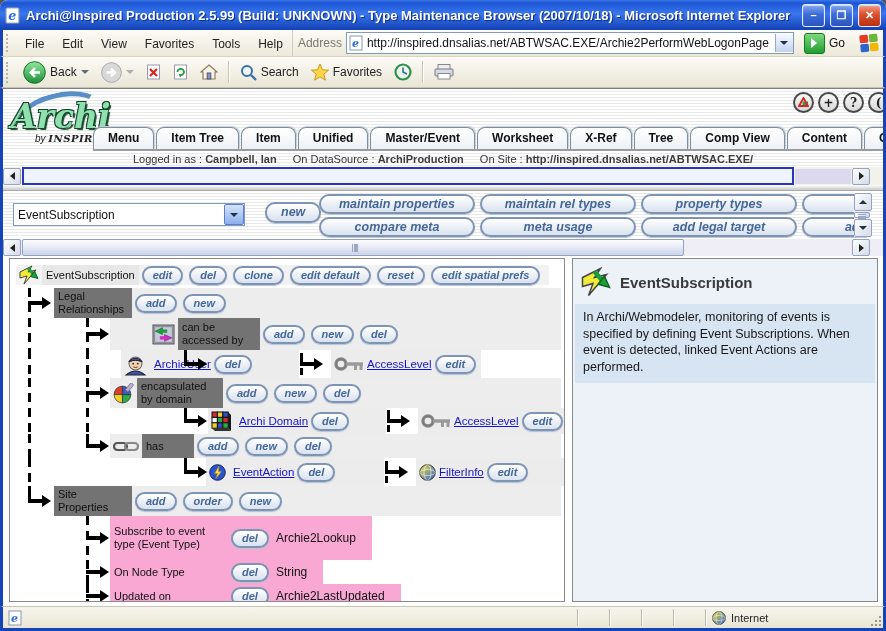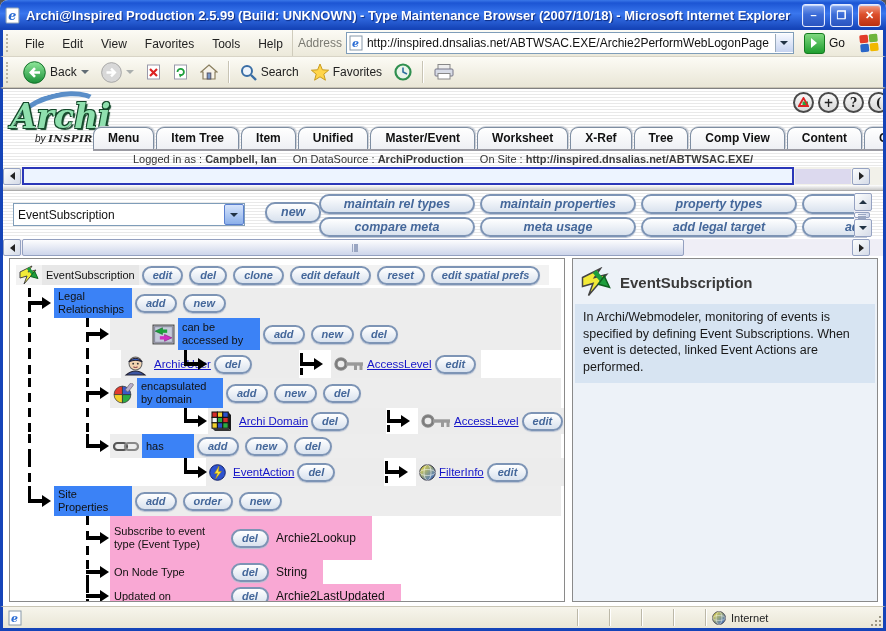--- a/index.html
+++ b/index.html
@@ -84,21 +84,21 @@
   .tbranch.corner .vseg{bottom:calc(50% - 2px);background:#000;}
   .tbranch .arm{position:absolute;left:0;top:calc(50% - 2px);width:15px;height:4px;background:#000;}
   .tbranch .head{position:absolute;left:14px;top:calc(50% - 6px);width:0;height:0;border-left:9px solid #000;border-top:6px solid transparent;border-bottom:6px solid transparent;}
   .inline-branch{position:relative;width:26px;height:22px;flex:0 0 26px;margin:0 1px;}
   .band{display:flex;align-items:center;}
   .band .icon{display:flex;align-items:center;margin:0 3px;flex:0 0 auto;}
   .label-cell{font-size:11px;line-height:1.18;color:#111;padding:1px 4px;box-sizing:border-box;}
   .band-root{background:#f2f2f2;padding-right:6px;}
   .band-root .label-cell{background:#e7e7e7;align-self:stretch;display:flex;align-items:center;}
   .band-group{background:#ededed;flex:1;margin-right:3px;align-self:stretch;}
-  .band-group .label-cell{background:#3b82f6;align-self:stretch;display:flex;align-items:center;}
+  .band-group .label-cell{background:#737373;align-self:stretch;display:flex;align-items:center;}
   .band-link{background:#ececec;width:178px;flex:0 0 178px;align-self:stretch;}
   .band-right{background:#ececec;width:150px;flex:0 0 150px;align-self:stretch;margin-left:4px;}
   .band-prop{background:#f9a8d4;align-self:stretch;padding-right:16px;}
   .band-prop .label-cell{align-self:stretch;display:flex;align-items:center;}
   .tlink{font-size:11.5px;color:#1515c8;text-decoration:underline;white-space:nowrap;}
   .tvalue{font-size:12px;color:#111;margin-left:4px;white-space:nowrap;}
   .ml-auto{margin-left:auto;}
   .pill.tree-pill{margin:0 3px;}
   
   .statusbar{height:25px;flex:0 0 25px;background:linear-gradient(#f7f5ec,#e9e6d6);border-top:1px solid #c8c4b4;border-left:3px solid #1544b8;border-right:3px solid #1544b8;border-bottom:3px solid #1544b8;display:flex;align-items:center;box-sizing:border-box;}
@@ -313,22 +313,22 @@
     <div class="selector-panel pin">
       <div class="type-select">
         <span class="type-select-text">EventSubscription</span>
         <span class="xp-drop">
             <span class="tri-d"></span>
           </span>
       </div>
       <button class="pill new-pill" style="font-size:12.5px;padding:1px 14px 2px;">new</button>
       <div class="action-grid">
           <div class="action-row">
+            <button class="pill pill-lg">maintain properties</button>
             <button class="pill pill-lg">maintain rel types</button>
-            <button class="pill pill-lg">maintain properties</button>
             <button class="pill pill-lg">property types</button>
             <button class="pill pill-lg">meta rep</button>
           </div>
           <div class="action-row">
             <button class="pill pill-lg">compare meta</button>
             <button class="pill pill-lg">meta usage</button>
             <button class="pill pill-lg">add legal target</button>
             <button class="pill pill-lg">add legal pr</button>
           </div>
         </div>

